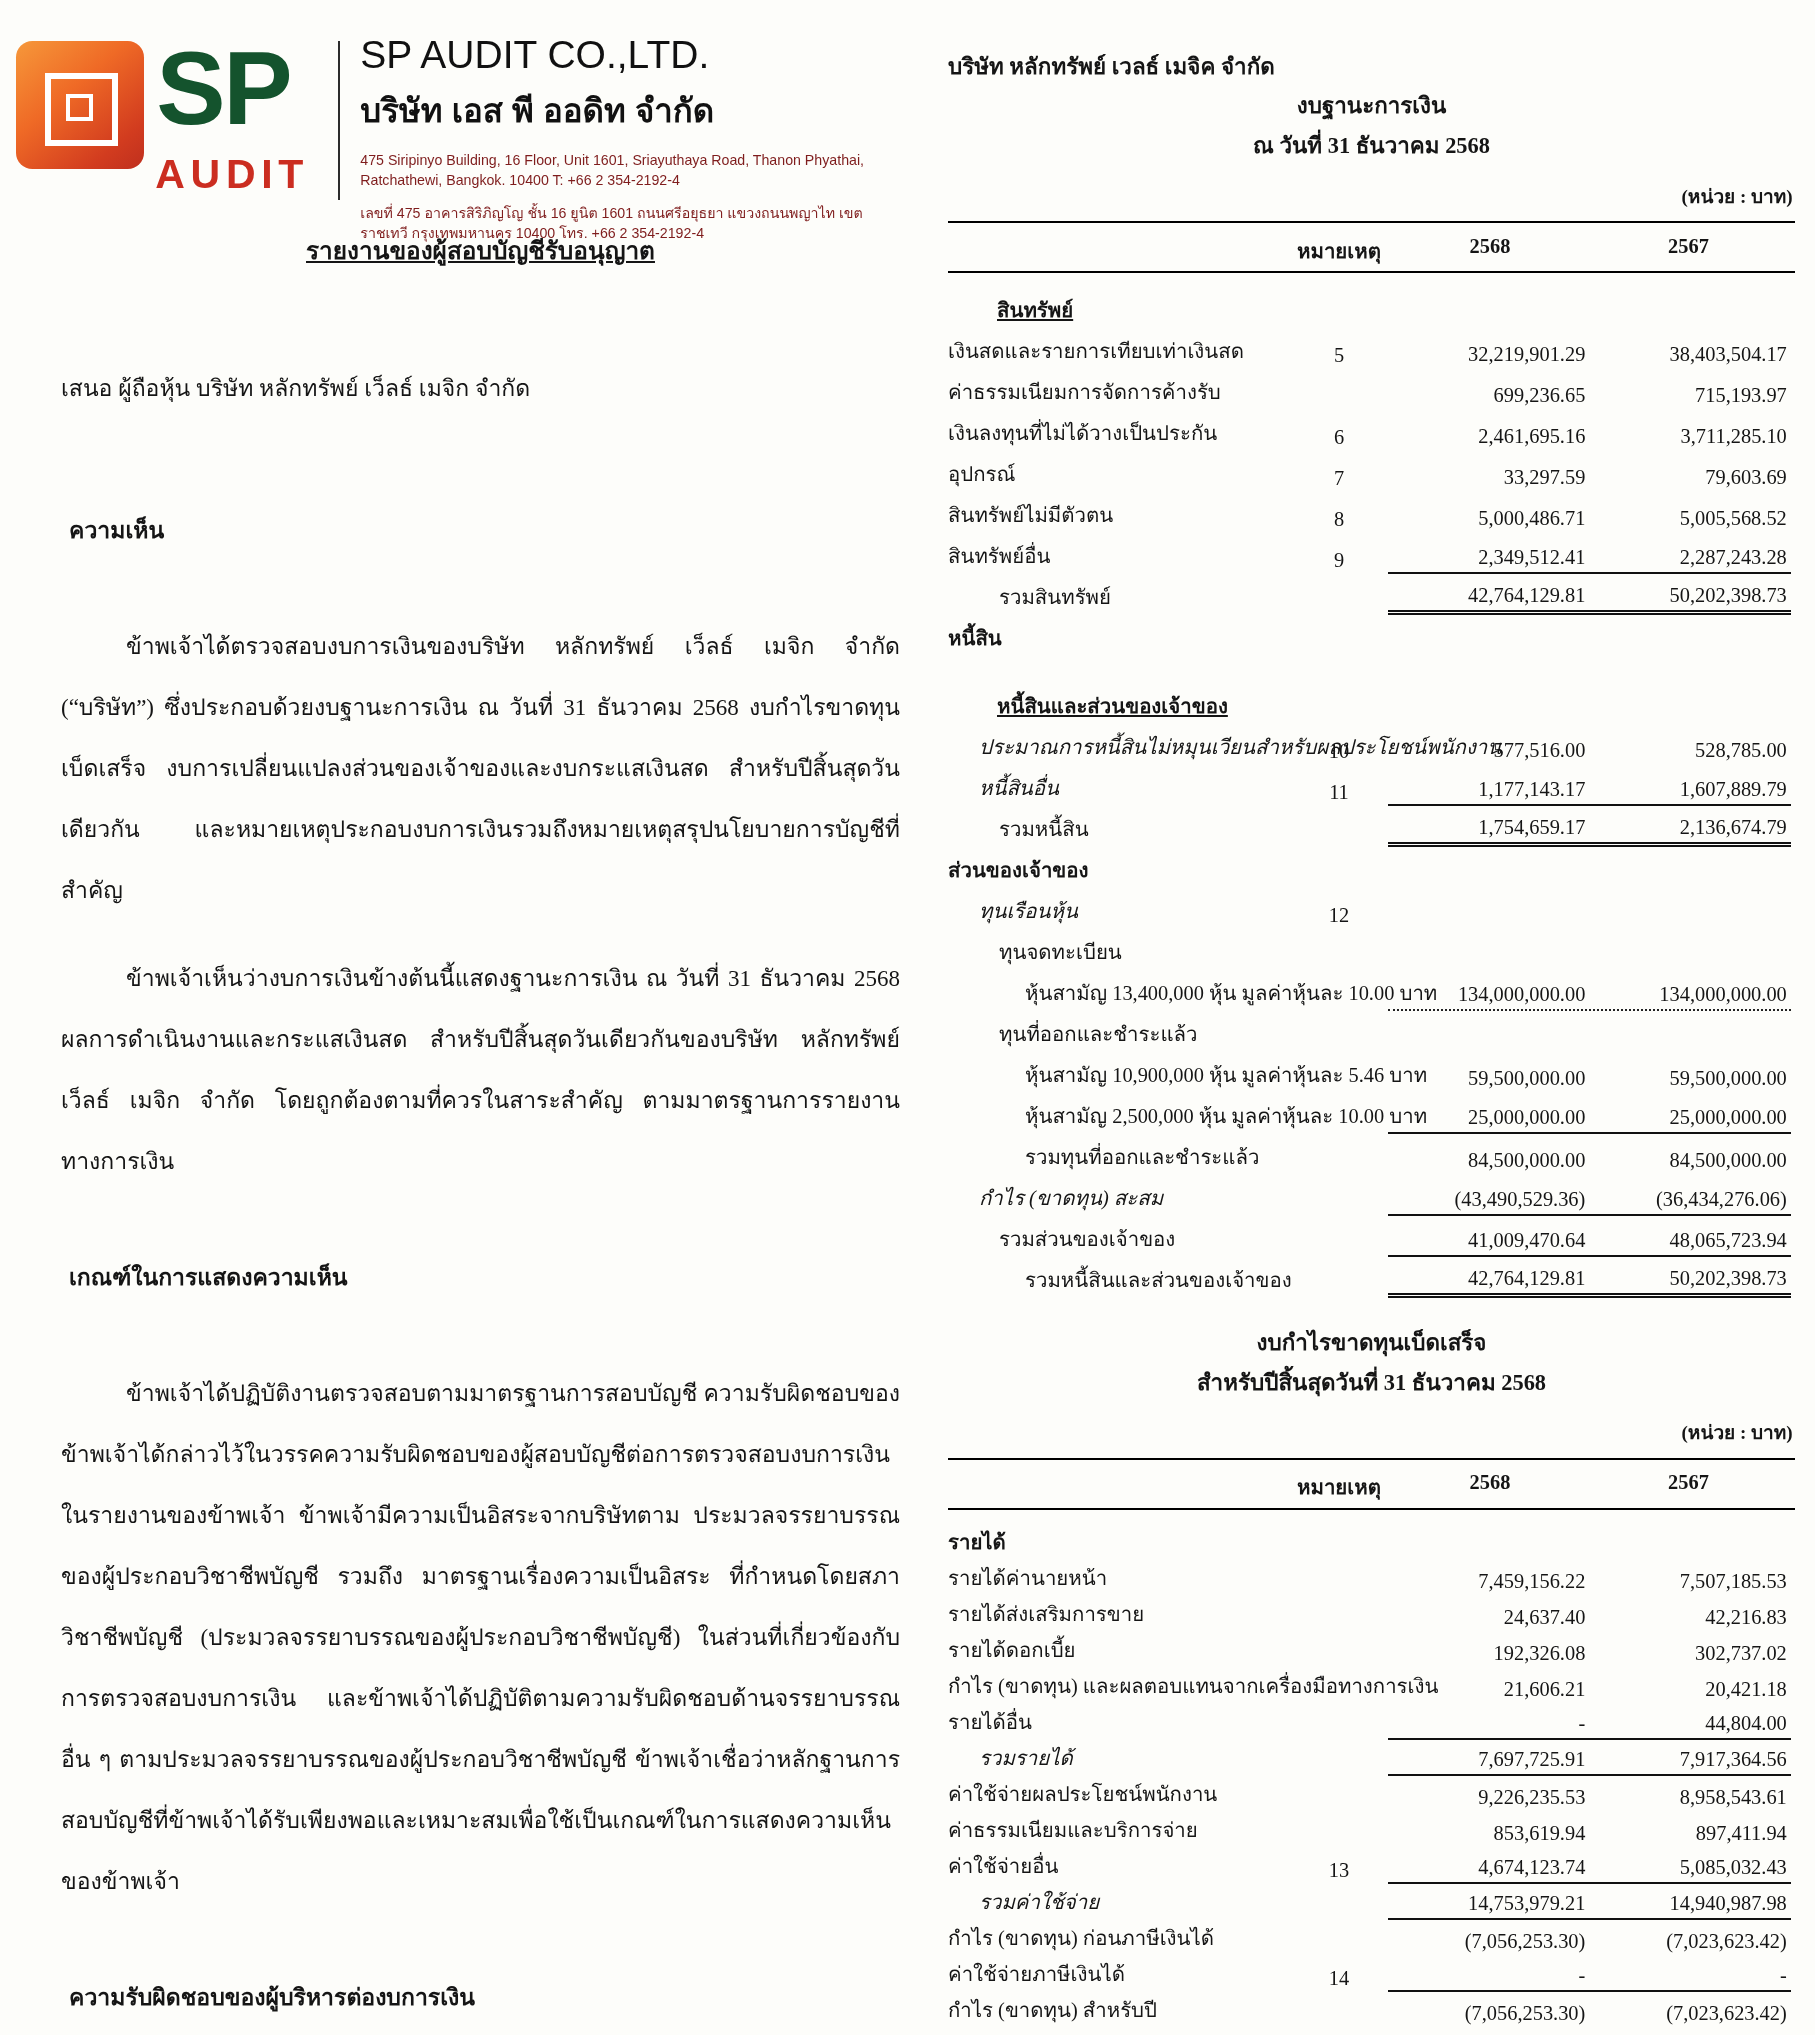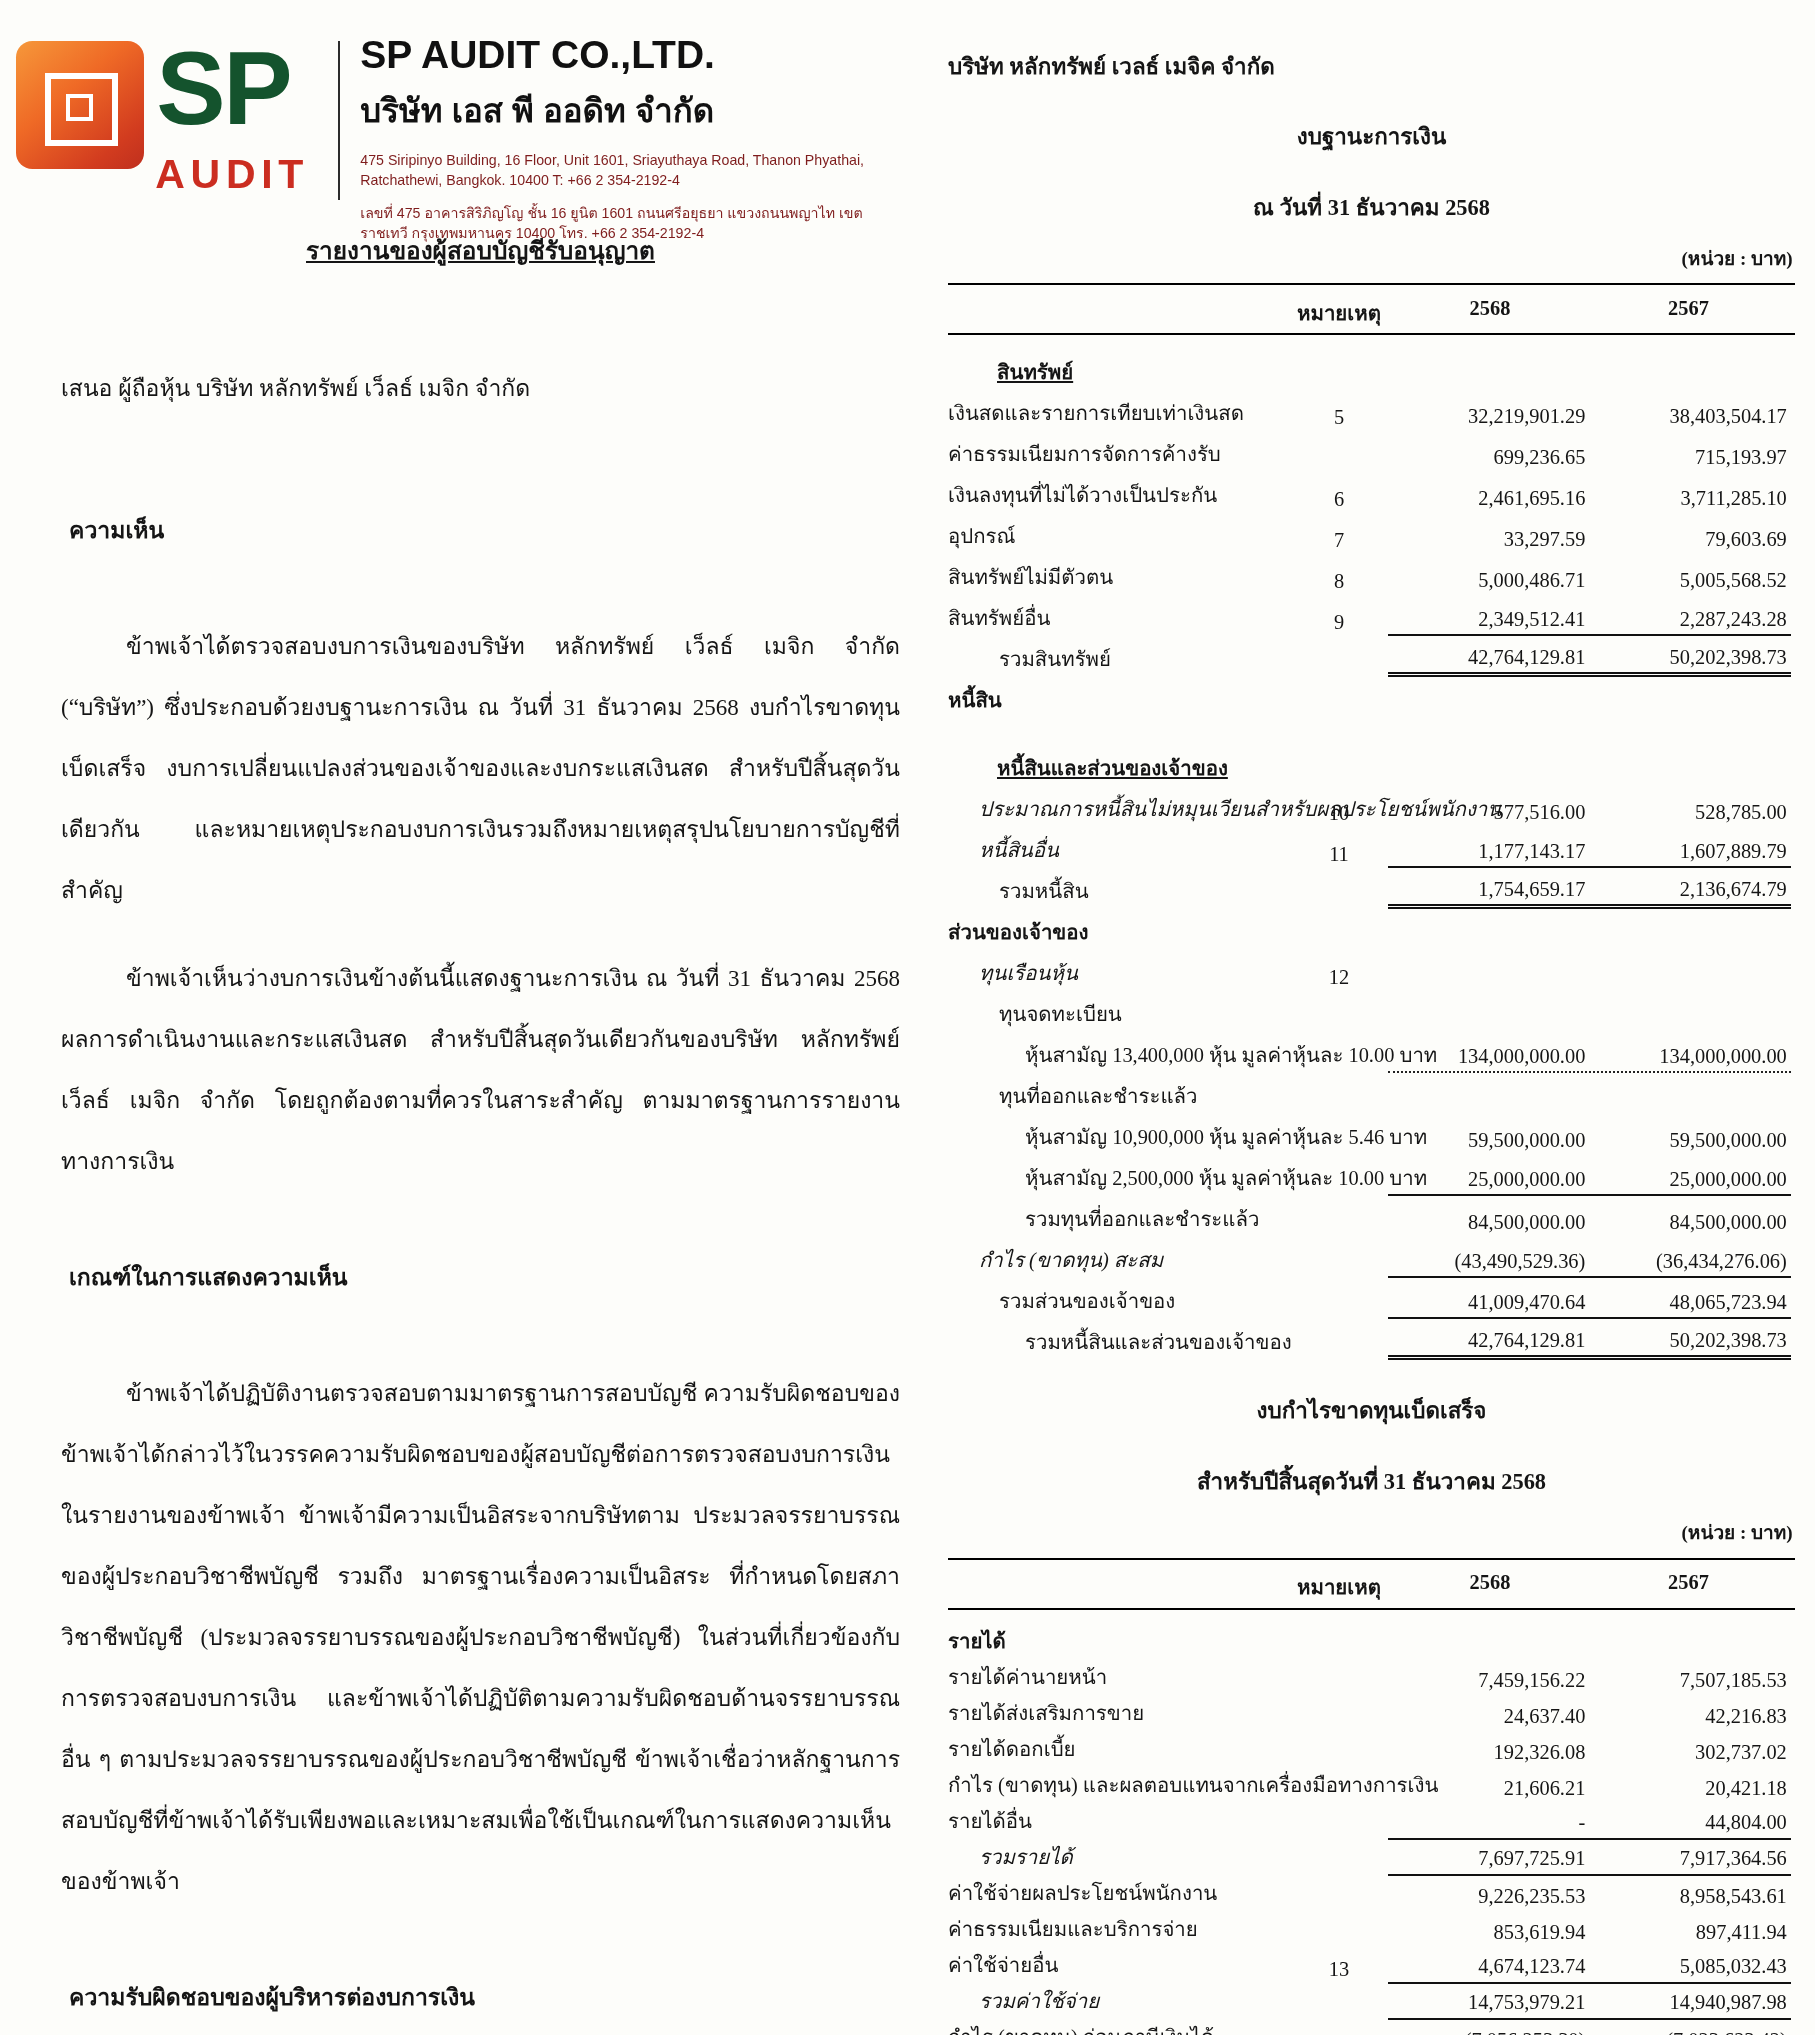--- a/index.html
+++ b/index.html
@@ -10,34 +10,34 @@
   .lh-tile{position:absolute;left:0;top:8.1px;width:128px;height:128px;border-radius:16.3px;
            background:linear-gradient(140deg,#f6983a 0%,#ef6a26 40%,#d23c1f 80%,#bf2f1e 100%);}
   .lh-sq1{position:absolute;left:28.5px;top:32px;width:61px;height:61px;border:6.5px solid #fff;}
   .lh-sq2{position:absolute;left:50px;top:53px;width:19px;height:19px;border:4.5px solid #fff;}
   .lh-sp{position:absolute;left:140px;top:-4.1px;font-family:"Liberation Sans","DejaVu Sans",sans-serif;
          font-weight:bold;font-size:104px;color:#14532d;letter-spacing:-2.4px;}
   .lh-audit{position:absolute;left:139px;top:118px;font-family:"Liberation Sans","DejaVu Sans",sans-serif;
          font-weight:bold;font-size:41px;color:#cb2d20;letter-spacing:5.7px;}
   .lh-div{position:absolute;left:322px;top:8.1px;width:2px;height:159px;background:#2c2c2c;}
   .lh-right{position:absolute;left:344px;top:0;width:533px;}
-  .lh-en{font-family:"Liberation Sans","DejaVu Sans",sans-serif;font-weight:bold;font-size:39px;color:#111;}
+  .lh-en{font-family:"Liberation Sans","DejaVu Sans",sans-serif;font-weight:normal;font-size:39px;color:#111;}
   .lh-th{font-family:"Liberation Sans","DejaVu Sans",sans-serif;font-weight:bold;font-size:33px;color:#111;margin-top:7.3px;}
   .lh-ad{font-family:"Liberation Sans","DejaVu Sans",sans-serif;font-size:14.2px;color:#7f1d1d;margin-top:14px;line-height:19.5px;}
   
   .report{position:absolute;left:61px;top:220px;width:839px;height:2703px;overflow:hidden;
           font-size:23px;line-height:61px;}
   .r-title{text-align:center;font-weight:bold;font-size:24.4px;text-decoration:underline;margin-bottom:77px;}
   .r-addr{margin-bottom:81px;}
   .rp-h{font-weight:bold;margin:55px 0 55px 8px;}
   .rp-p{text-align:justify;text-indent:65px;margin-bottom:26.5px;}
   
   .fin{position:absolute;left:948px;top:47px;width:847px;font-size:20.4px;}
   .fs-company{text-align:left;font-weight:bold;font-size:22.4px;line-height:39px;}
-  .fs-t{text-align:center;font-weight:bold;font-size:22.4px;line-height:40px;margin-top:31px;}
+  .fs-t{text-align:center;font-weight:bold;font-size:22.4px;line-height:40px;}
   .unit{text-align:right;font-weight:bold;font-size:19px;margin:14.7px 2.4px 0 0;}
   .fs-head{position:relative;border-top:2.4px solid #000;border-bottom:2.4px solid #000;height:48px;margin:10.6px 0 14px 0;}
   .h-note{position:absolute;left:346px;width:90px;top:11.4px;text-align:center;font-weight:bold;}
   .h-a{position:absolute;left:440px;width:204px;top:11.4px;text-align:center;font-weight:bold;}
   .h-b{position:absolute;left:643px;width:195px;top:11.4px;text-align:center;font-weight:bold;}
   .frow{position:relative;}
   .bs .frow{height:41px;}
   .is .frow{height:36px;}
   .flabel{position:absolute;left:0;bottom:2.4px;white-space:nowrap;}
   .fnote{position:absolute;left:346px;width:90px;text-align:center;bottom:2.4px;}

